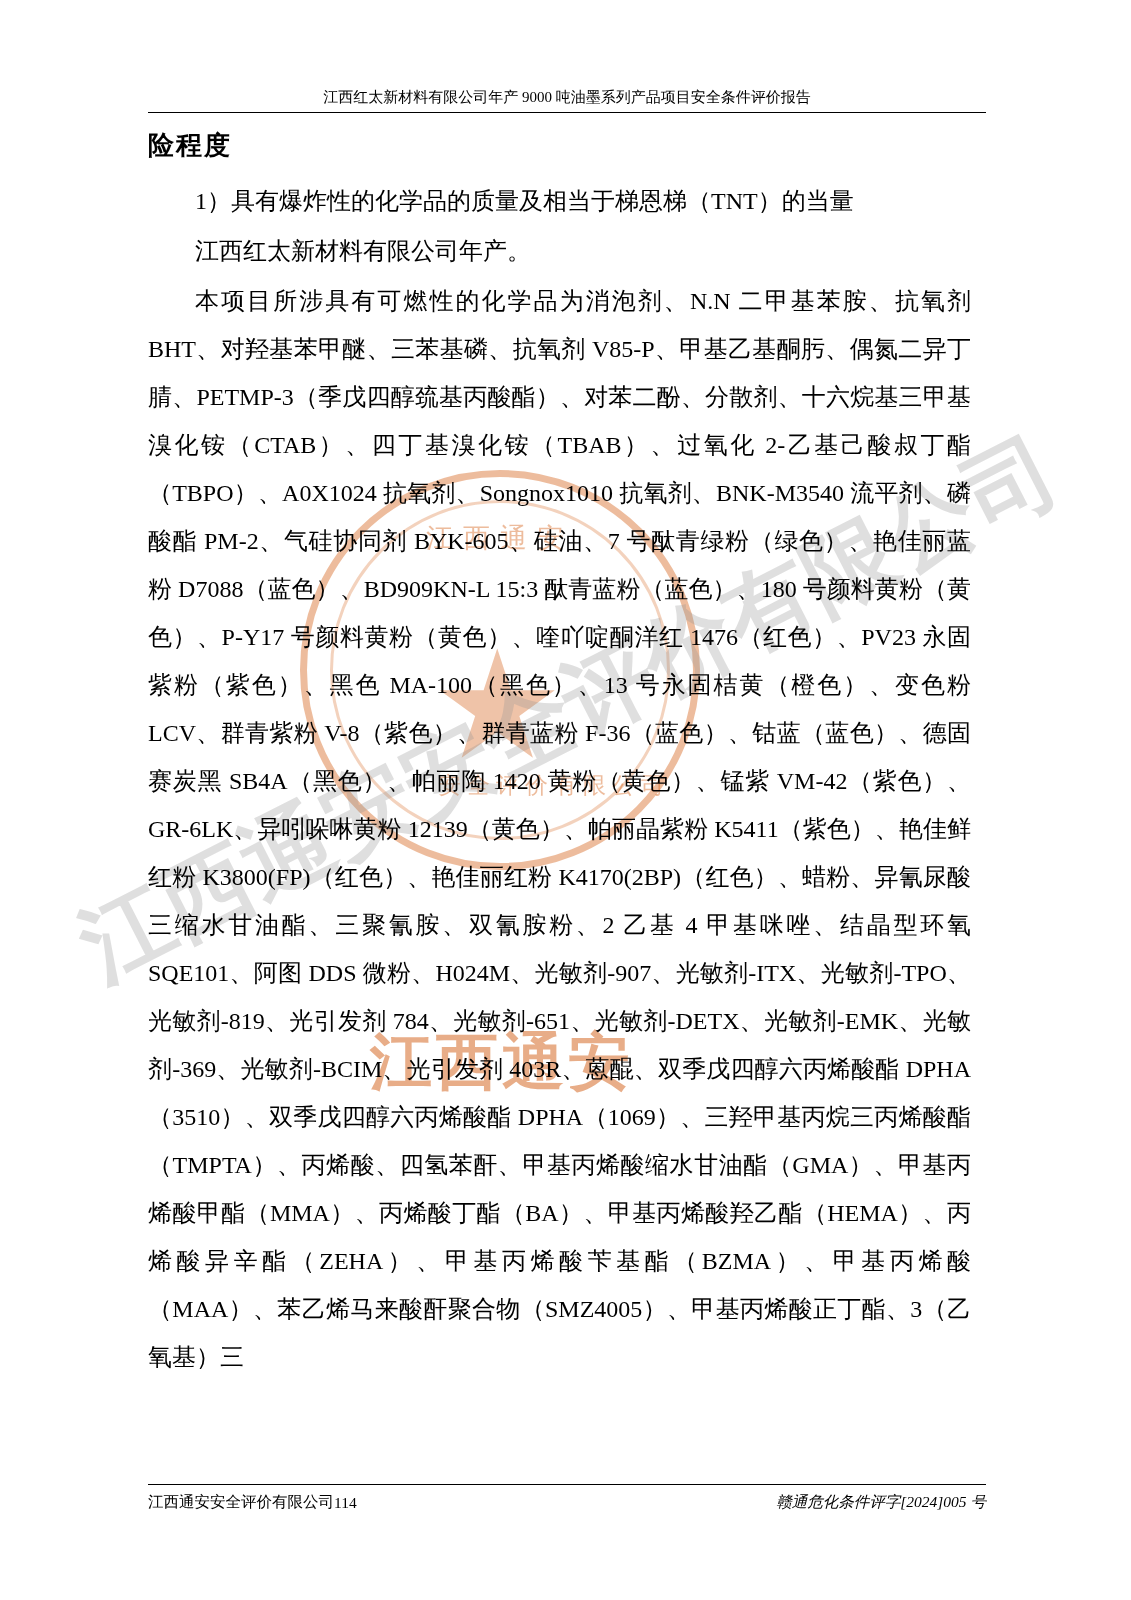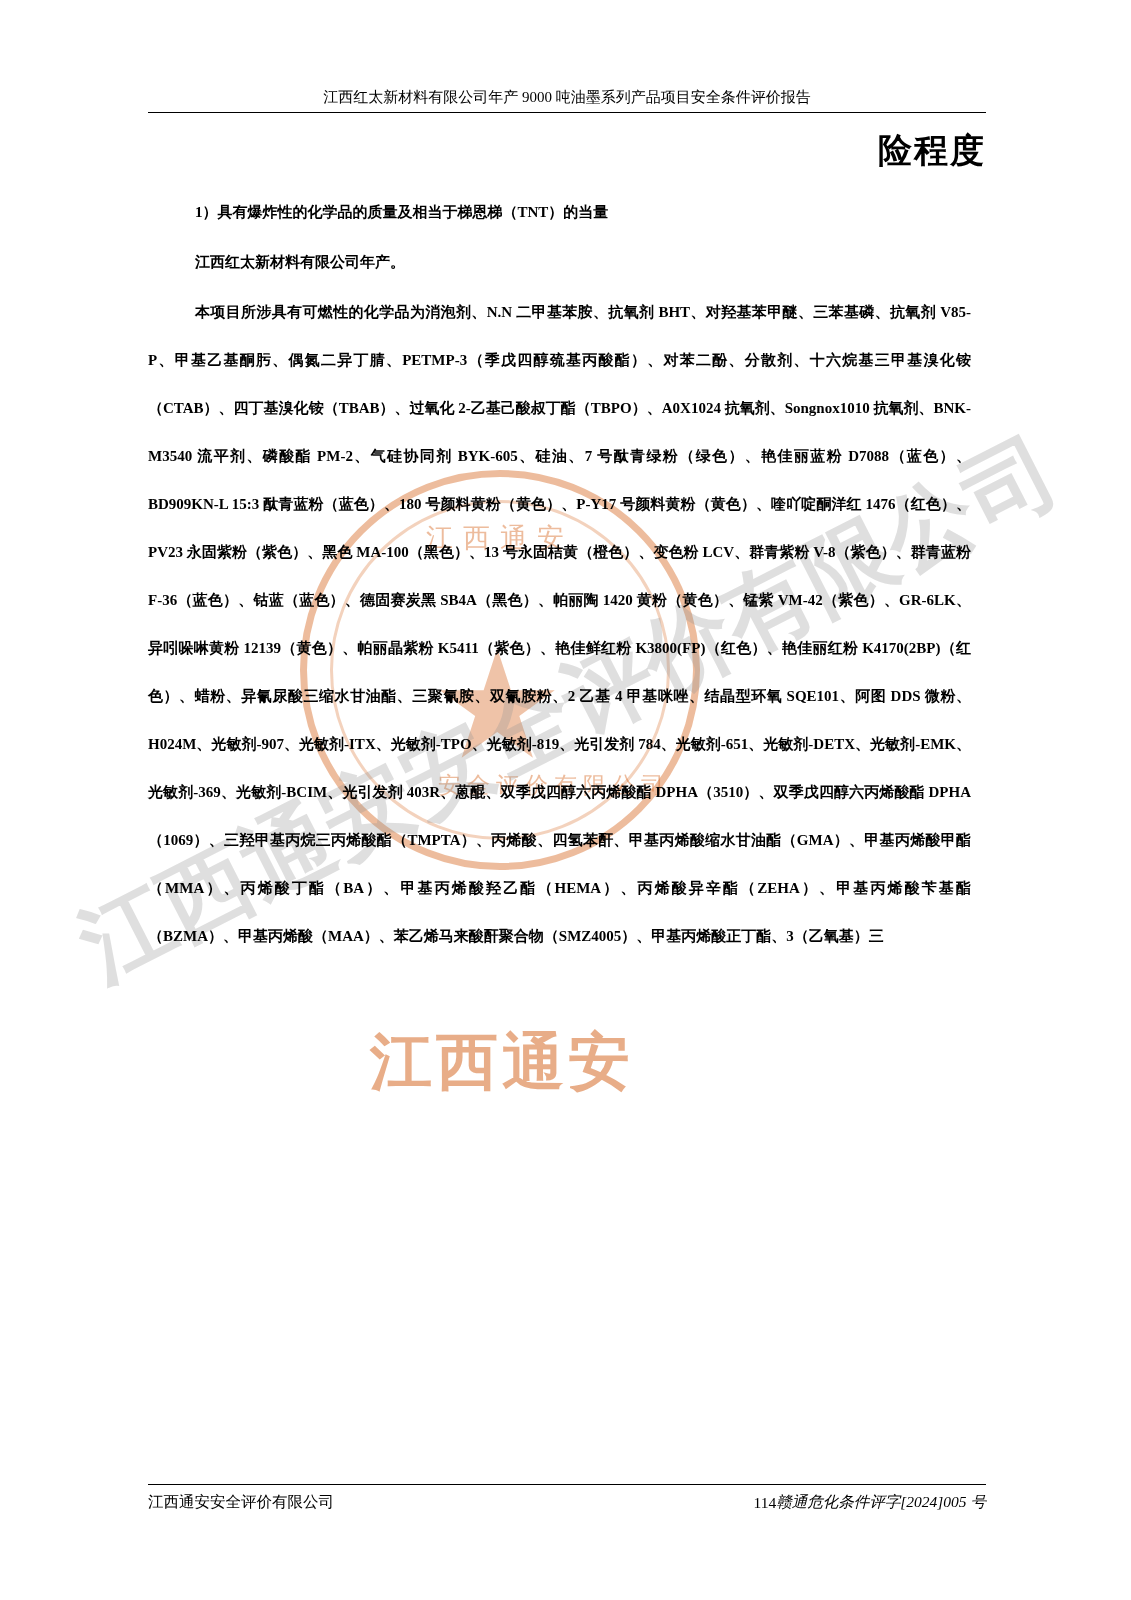--- a/index.html
+++ b/index.html
@@ -121,35 +121,34 @@
 
   
   .content {
     position: absolute;
     left: 148px;
     top: 128px;
     width: 838px;
     z-index: 2;
   }
   .section-title {
-    text-align: right;
-    font-size: 34px;
+    text-align: left;
+    font-size: 26px;
     font-weight: bold;
     letter-spacing: 2px;
     margin: 0 0 14px 0;
     font-family: "Liberation Serif", serif;
   }
   p.para {
     margin: 0 15px 2px 0;
-    font-size: 15px;
+    font-size: 24px;
     line-height: 48px;
     text-align: justify;
     text-justify: inter-ideograph;
     letter-spacing: 0px;
-    font-weight: bold;
   }
   p.indent {
     text-indent: 47px;
   }
 
   
   .footer-rule {
     position: absolute;
     left: 148px;
     top: 1484px;
@@ -161,21 +160,21 @@
     position: absolute;
     left: 148px;
     top: 1492px;
     width: 838px;
     display: flex;
     justify-content: space-between;
     align-items: center;
     font-size: 15.5px;
     z-index: 2;
   }
-  .footer-center { flex: 1; text-align: right; }
+  .footer-center { flex: 1; text-align: left; }
   .footer-right { text-align: right; font-style: italic; }
 </style>
 </head>
 <body>
 
 <div class="page">
 
   <div class="watermark">
     <div class="wm-seal"></div>
     <div class="wm-seal-inner"></div>

